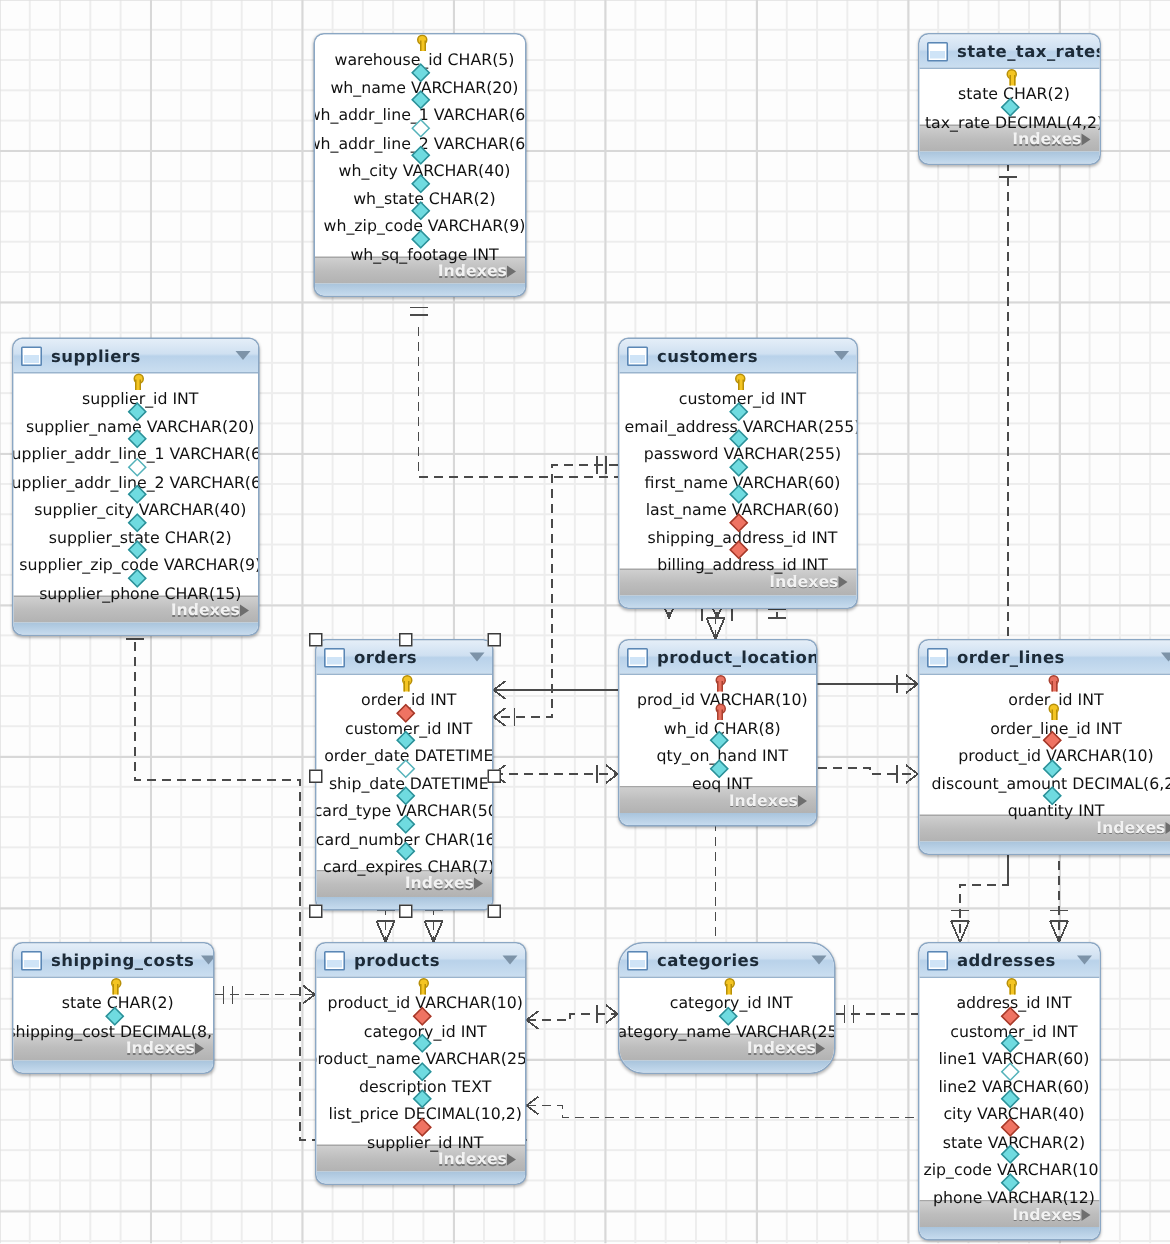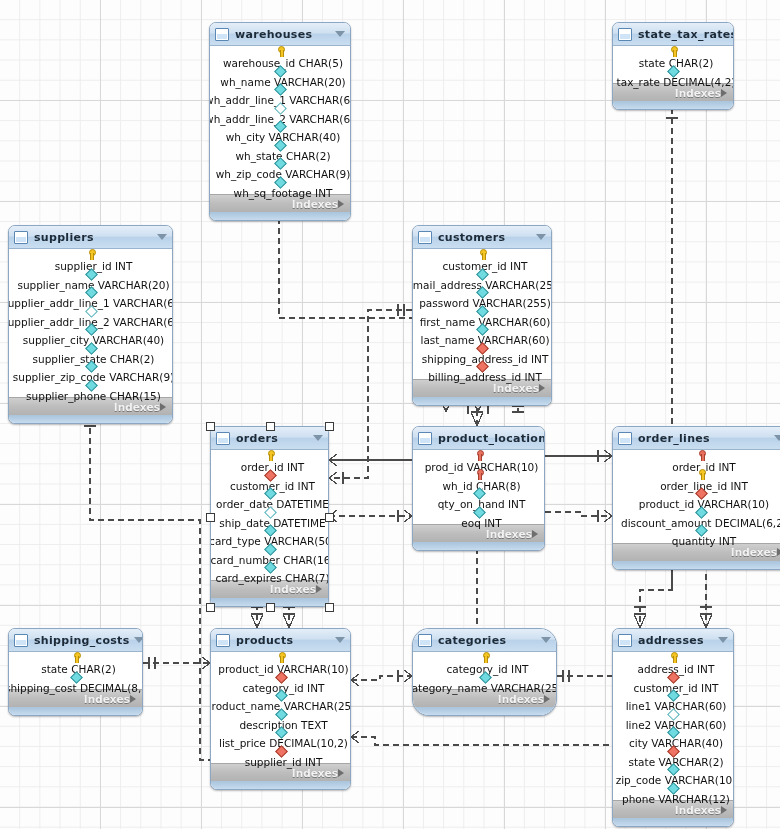--- a/index.html
+++ b/index.html
@@ -176,25 +176,20 @@
 
       <path d="M 557 676 L 612 676" stroke-dasharray="6,4"></path>
       <path d="M 563 670 L 563 682 M 569 670 L 569 682" stroke-dasharray="0"></path>
 
       <path d="M 173 403 L 208 403" stroke-dasharray="0" opacity="0"></path>
     </g>
   </svg>
 
   <div id="tables-layer">
       <div class="tbl" style="left: 209px; top: 22px; width: 142px;">
-        <div class="tbl-hd">
-          <span class="tbl-ic"></span>
-          <span class="tbl-nm">warehouses</span>
-          <span class="caret"></span>
-        </div>
         <div class="cols">
           <div class="col">
             <span class="gl k-pk"></span>
             <span>warehouse_id CHAR(5)</span>
           </div>
           <div class="col">
             <span class="gl">
               <i class="d d-req"></i>
             </span>
             <span>wh_name VARCHAR(20)</span>
@@ -318,21 +313,21 @@
             </span>
             <span>supplier_phone CHAR(15)</span>
           </div>
         </div>
         <div class="idx">
           <span>Indexes</span>
           <span class="idx-ar"></span>
         </div>
         <div class="foot"></div>
       </div>
-      <div class="tbl" style="left: 412px; top: 225px; width: 140px;">
+      <div class="tbl" style="left: 412px; top: 225px; width: 160px;">
         <div class="tbl-hd">
           <span class="tbl-ic"></span>
           <span class="tbl-nm">customers</span>
           <span class="caret"></span>
         </div>
         <div class="cols">
           <div class="col">
             <span class="gl k-pk"></span>
             <span>customer_id INT</span>
           </div>

